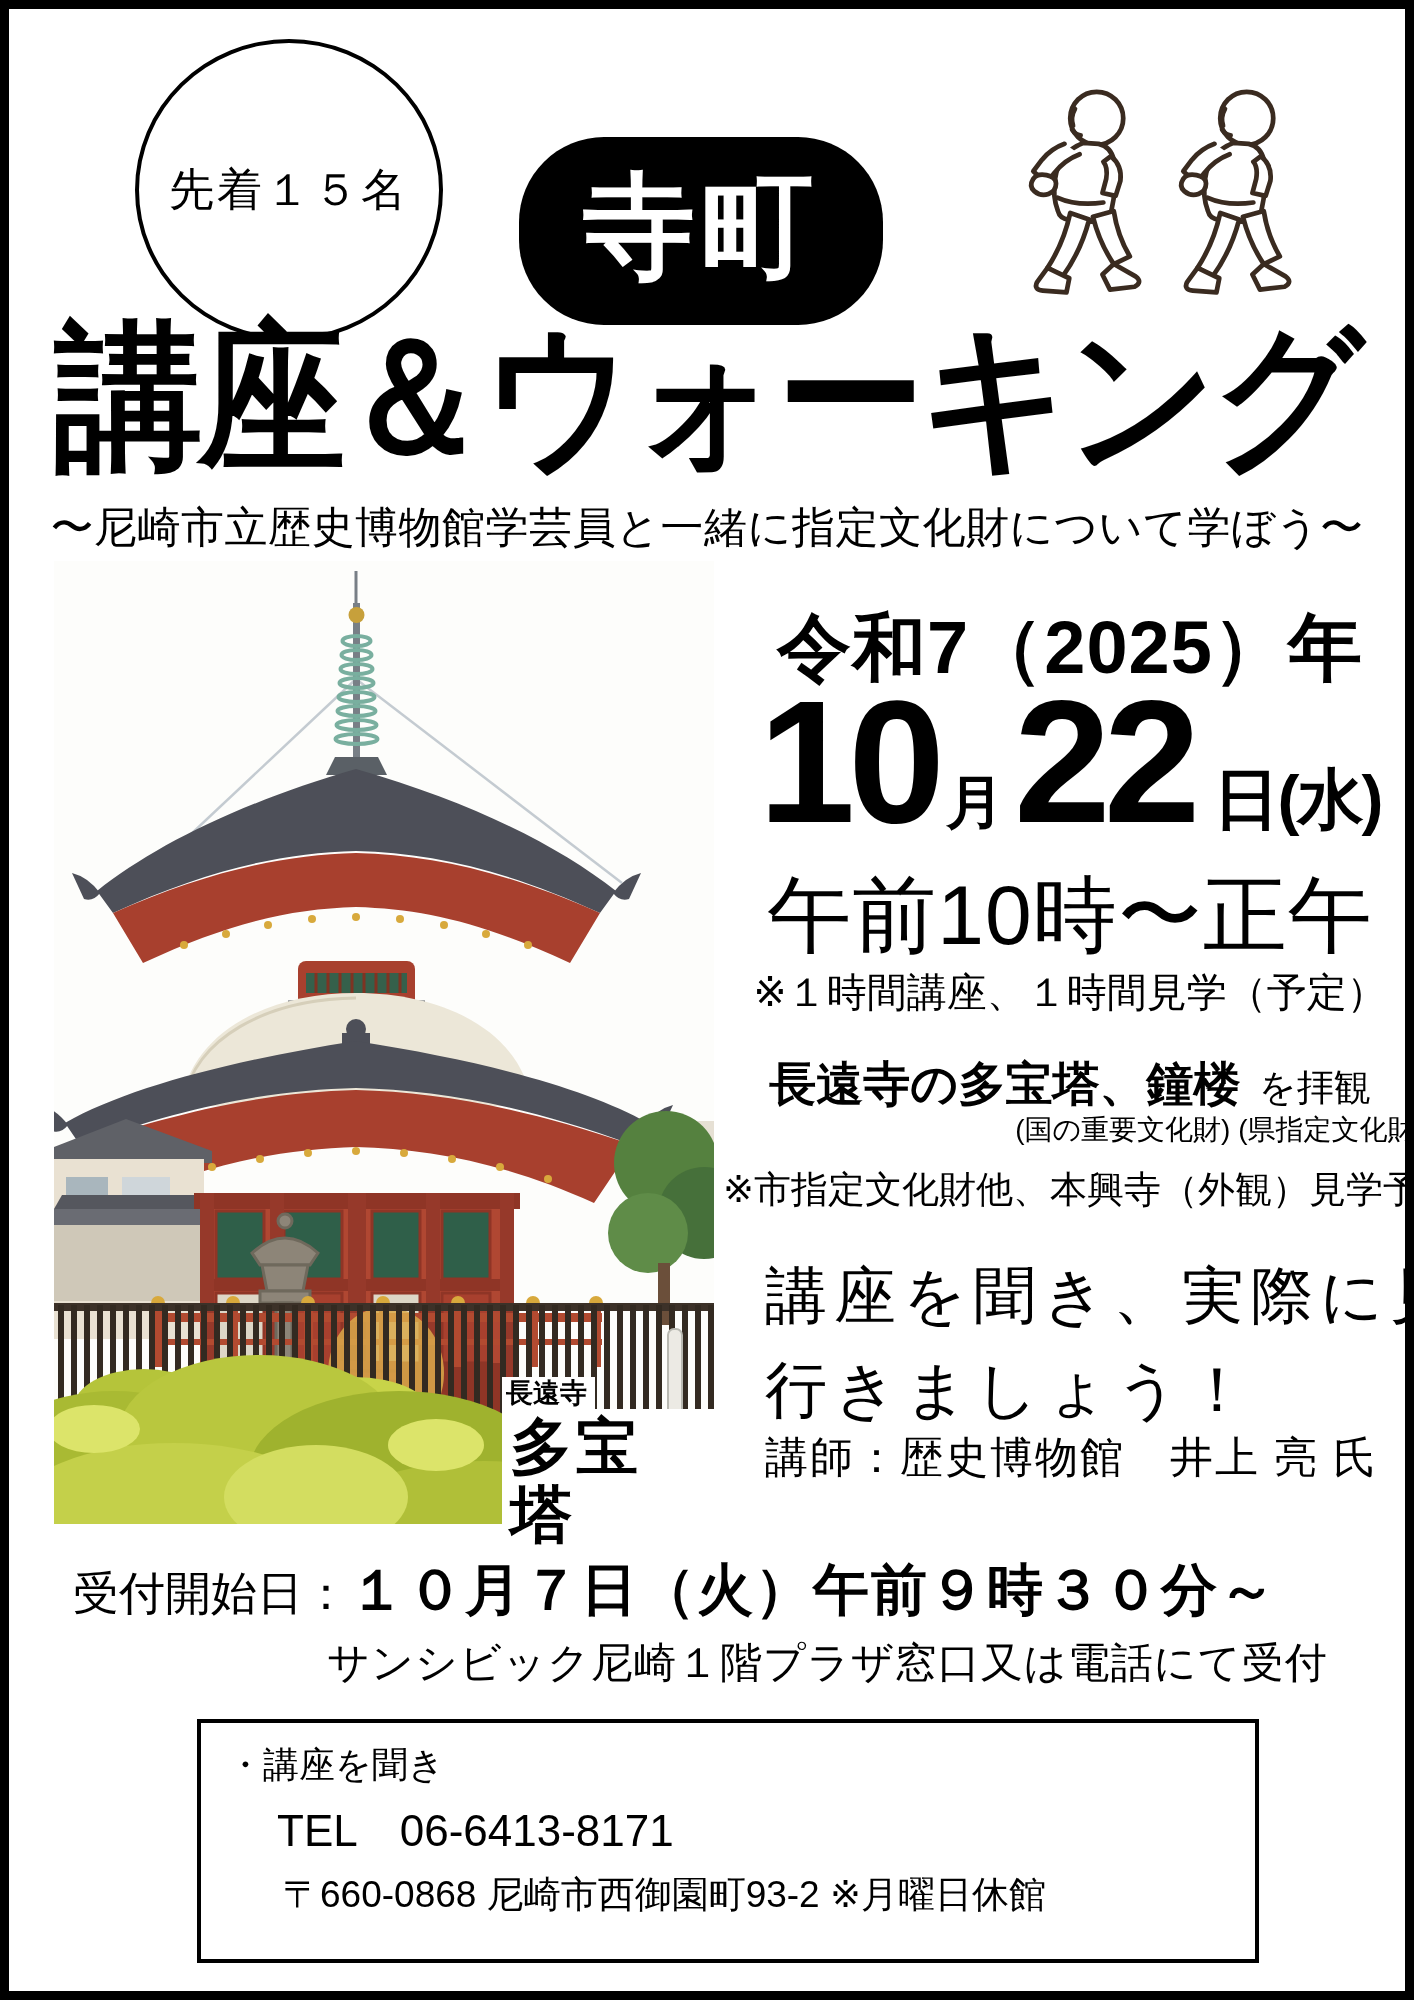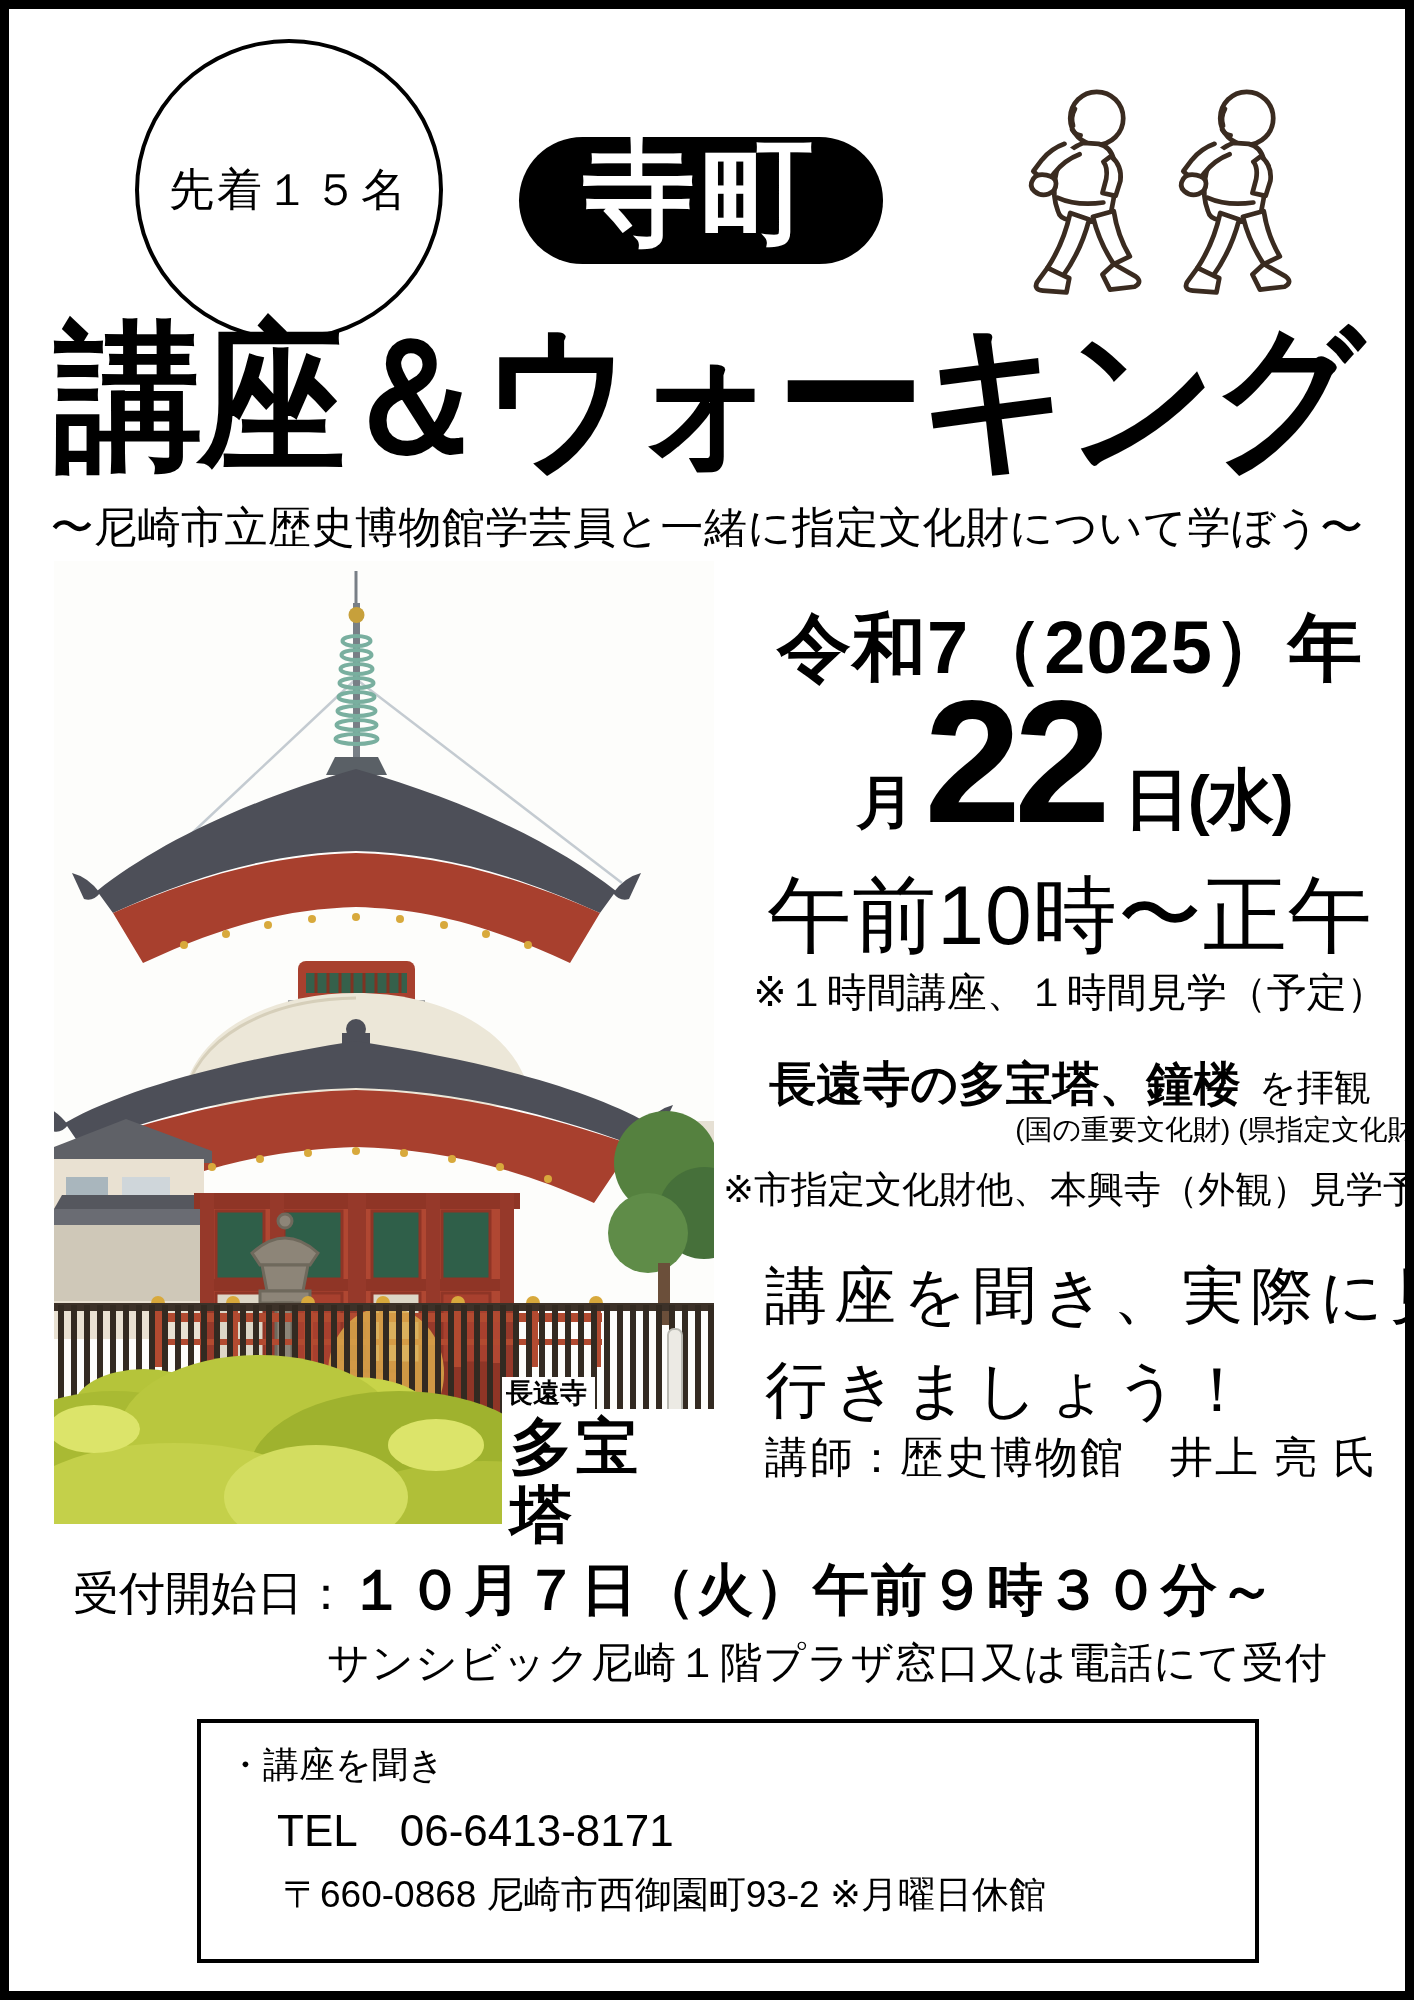--- a/index.html
+++ b/index.html
@@ -12,22 +12,22 @@
   .abs { position:absolute; }
 
   
   .badge { left:126px; top:30px; width:300px; height:294px; border:4px solid #000;
     border-radius:50%; display:flex; flex-direction:column; align-items:center;
     justify-content:center; gap:10px; background:#fff; }
   .badge-capacity { font-size:45px; letter-spacing:3px; }
   .badge-fee { font-size:88px; font-weight:bold; letter-spacing:4px; line-height:1; }
 
   
-  .pill { left:510px; top:128px; width:364px; height:127px; background:#000;
-    border-radius:85px; display:flex; align-items:flex-start; justify-content:center; }
+  .pill { left:510px; top:128px; width:364px; height:188px; background:#000;
+    border-radius:85px; display:flex; align-items:center; justify-content:center; }
   .pill-label { color:#fff; font-family:"Liberation Serif","DejaVu Serif",serif;
     font-size:112px; font-weight:bold; letter-spacing:6px; line-height:1; padding-bottom:8px; }
 
   
   .walkers { left:1012px; top:66px; display:flex; gap:8px; }
   .walker { width:142px; height:238px; }
 
   
   .title { left:0; top:282px; width:100%; margin:0; text-align:center;
     font-family:"Liberation Serif","DejaVu Serif",serif; font-weight:bold;
@@ -351,20 +351,21 @@
       </g>
     </svg>
     <div class="photo-label">
       <div><span class="label-temple">長遠寺</span></div>
       <span class="label-main">多宝塔</span>
     </div>
   </div>
 
   <div class="abs col year">令和7（2025）年</div>
   <div class="abs col date-row">
+    <span class="date-num">10</span>
     <span class="unit-month">月</span>
     <span class="date-num">22</span>
     <span class="unit-day">日(水)</span>
   </div>
   <div class="abs col time">午前10時〜正午</div>
   <div class="abs col time-note">※１時間講座、１時間見学（予定）</div>
   <div class="abs col visit">
     <span class="visit-bold">長遠寺の多宝塔、鐘楼</span>
     <span class="visit-rest">を拝観</span>
   </div>

